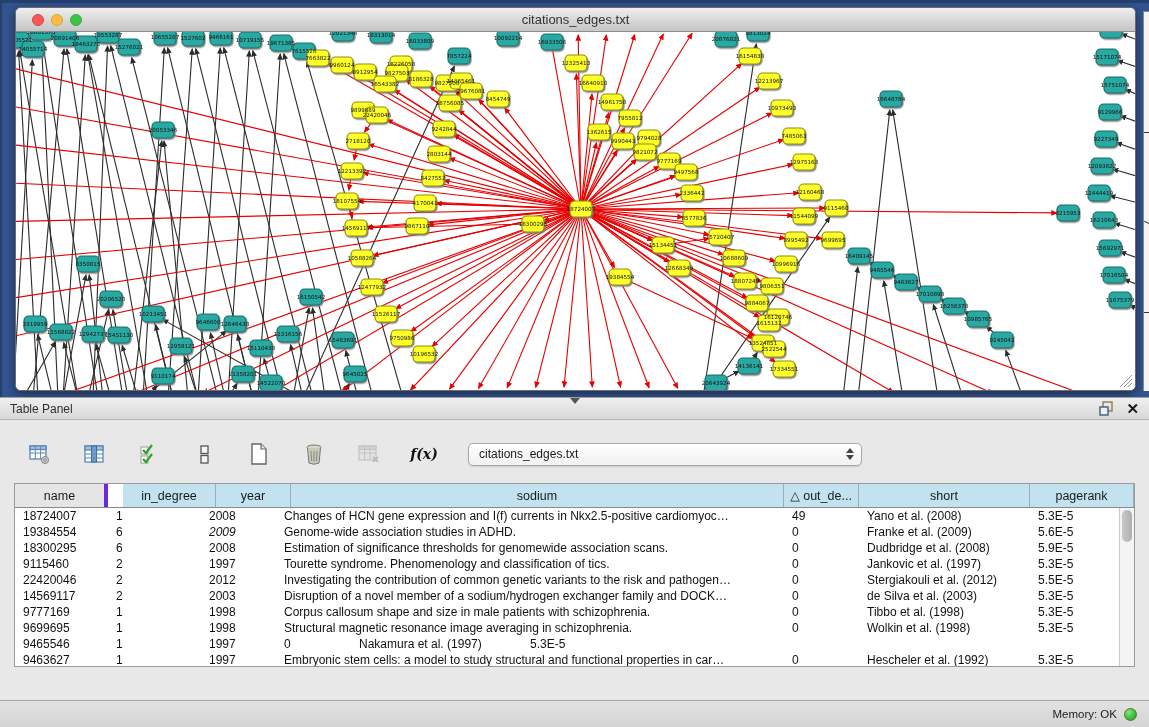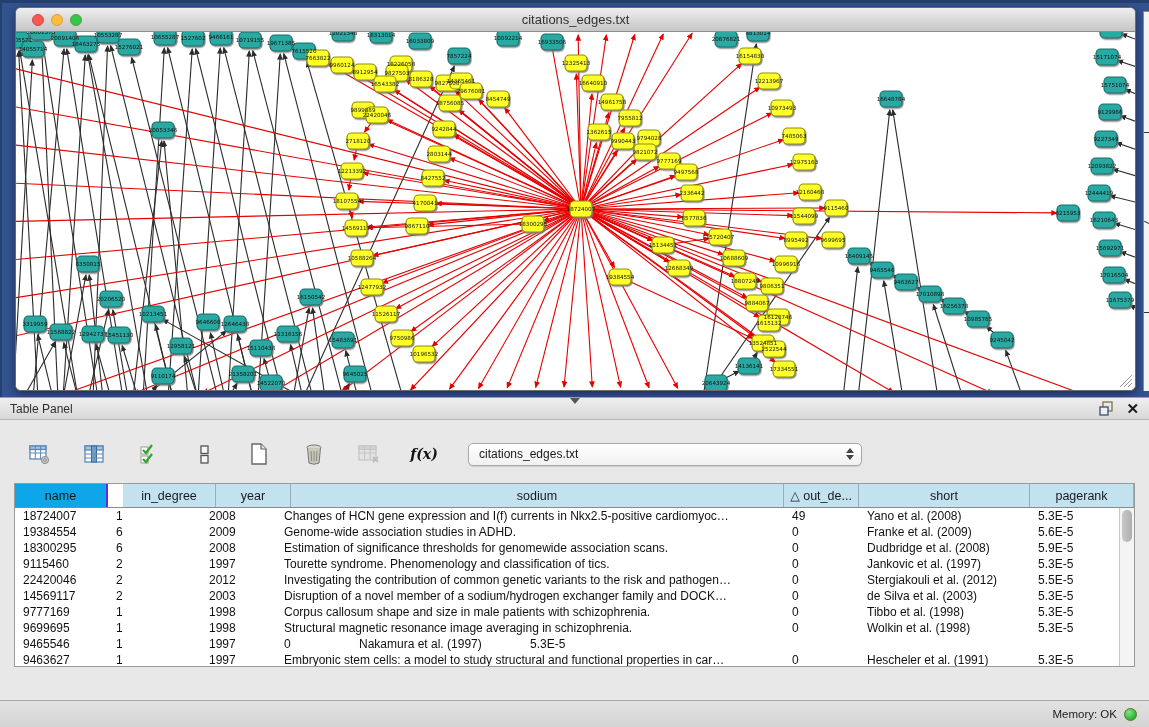--- a/index.html
+++ b/index.html
@@ -48,21 +48,21 @@
   .combo-arrows { position:absolute; right:7px; top:4px; display:flex; flex-direction:column; gap:2px; }
   .combo-arrows i { display:block; width:0; height:0; border-left:4px solid transparent; border-right:4px solid transparent; }
   .combo-arrows i.up { border-bottom:5px solid #444; }
   .combo-arrows i.down { border-top:5px solid #444; }
 
   .table-wrap { position:absolute; left:14px; top:86px; width:1121px; height:184px;
     background:#fff; border:1px solid #9A9A9A; display:flex; flex-direction:column; }
   .thead { display:flex; height:24px; border-bottom:1px solid #8A8A8A; flex:none; }
   .th { font-size:12.5px; color:#1A1A1A; display:flex; align-items:center; justify-content:center;
     background:#C2E2F0; border-right:1px solid #93AEBD; overflow:hidden; white-space:nowrap; flex:none; }
-  .th.gray { background:#0ea5e9; border-right:2px solid #6d28d9;text-align:center; }
+  .th.gray { background:#e5e5e5; border-right:4px solid #6d28d9;text-align:center; }
   .th.flex, .td.flex { flex:1 1 auto; }
   .tbody { position:relative; flex:1; overflow:hidden; }
   .tr { display:flex; height:16px; }
   .td { font-size:12px; color:#111; padding-left:8px; white-space:nowrap; overflow:hidden; flex:none; line-height:16px; }
   .vscroll { position:absolute; right:0; top:24px; bottom:0; width:15px; background:#F4F4F4; border-left:1px solid #C9C9C9; }
   .vthumb { position:absolute; left:2px; top:2px; width:10px; height:32px; background:linear-gradient(90deg,#C9C9C9,#AFAFAF); border-radius:5px; }
 
   .tabbar { position:absolute; left:8px; top:273px; width:100%; height:30px; display:flex; justify-content:center; align-items:center;margin-top:48px; }
   .seg { display:flex; height:21px; border:1px solid #9B9B9B; border-radius:5px; overflow:hidden;
     box-shadow:0 1px 1px rgba(0,0,0,0.15); }
@@ -661,21 +661,21 @@
             <div class="td" style="width: 93px;">1</div>
             <div class="td" style="width: 75px;">2008</div>
             <div class="td flex">Changes of HCN gene expression and I(f) currents in Nkx2.5-positive cardiomyoc…</div>
             <div class="td" style="width: 75px;">49</div>
             <div class="td" style="width: 171px;">Yano et al. (2008)</div>
             <div class="td" style="width: 104px;">5.3E-5</div>
           </div>
           <div class="tr">
             <div class="td" style="width: 93px;">19384554</div>
             <div class="td" style="width: 93px;">6</div>
-            <div class="td" style="width: 75px;">2009</div>
+            <div class="td" style="width: 75px; font-style: italic;">2009</div>
             <div class="td flex">Genome-wide association studies in ADHD.</div>
             <div class="td" style="width: 75px;">0</div>
             <div class="td" style="width: 171px;">Franke et al. (2009)</div>
             <div class="td" style="width: 104px;">5.6E-5</div>
           </div>
           <div class="tr">
             <div class="td" style="width: 93px;">18300295</div>
             <div class="td" style="width: 93px;">6</div>
             <div class="td" style="width: 75px;">2008</div>
             <div class="td flex">Estimation of significance thresholds for genomewide association scans.</div>
@@ -735,21 +735,21 @@
             <div class="td" style="width: 75px;">0</div>
             <div class="td" style="width: 171px;">Nakamura et al. (1997)</div>
             <div class="td" style="width: 104px;">5.3E-5</div>
           </div>
           <div class="tr">
             <div class="td" style="width: 93px;">9463627</div>
             <div class="td" style="width: 93px;">1</div>
             <div class="td" style="width: 75px;">1997</div>
             <div class="td flex">Embryonic stem cells: a model to study structural and functional properties in car…</div>
             <div class="td" style="width: 75px;">0</div>
-            <div class="td" style="width: 171px;">Hescheler et al. (1991)</div>
+            <div class="td" style="width: 171px;">Hescheler et al. (1992)</div>
             <div class="td" style="width: 104px;">5.3E-5</div>
           </div>
         </div>
       <div class="vscroll">
         <span class="vthumb"></span>
       </div>
     </div>
 
     <div class="tabbar">
       <div class="seg" id="tabs">

